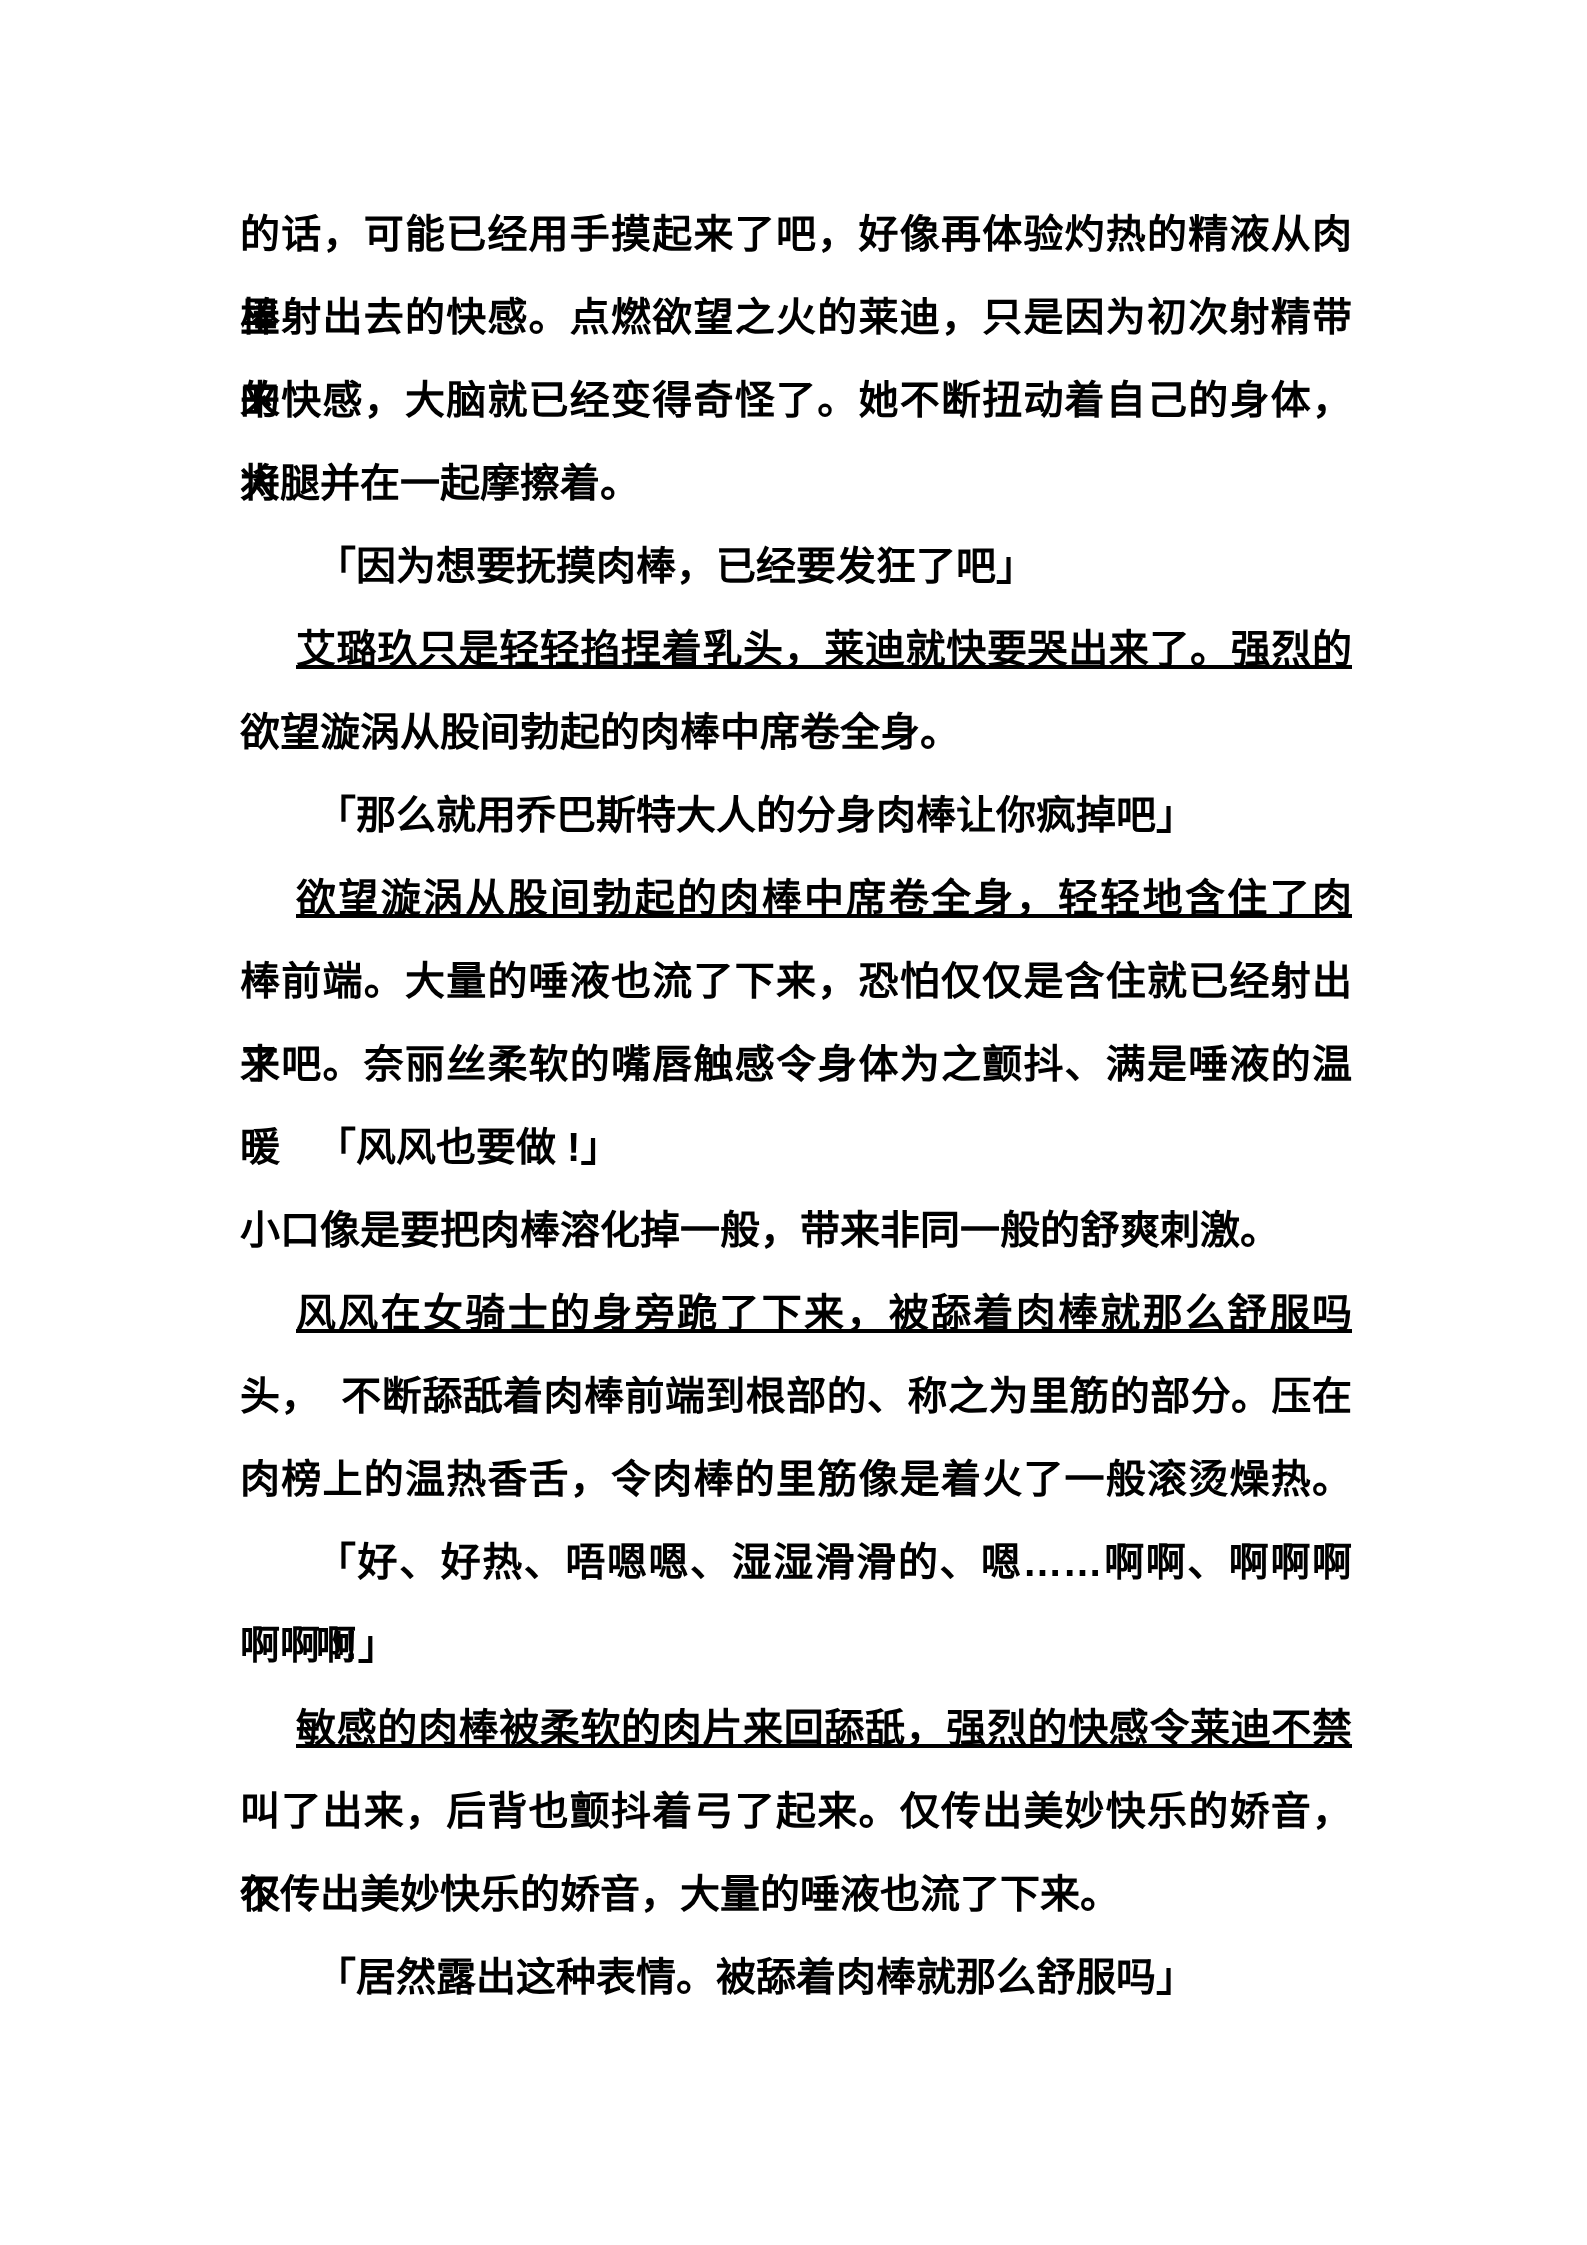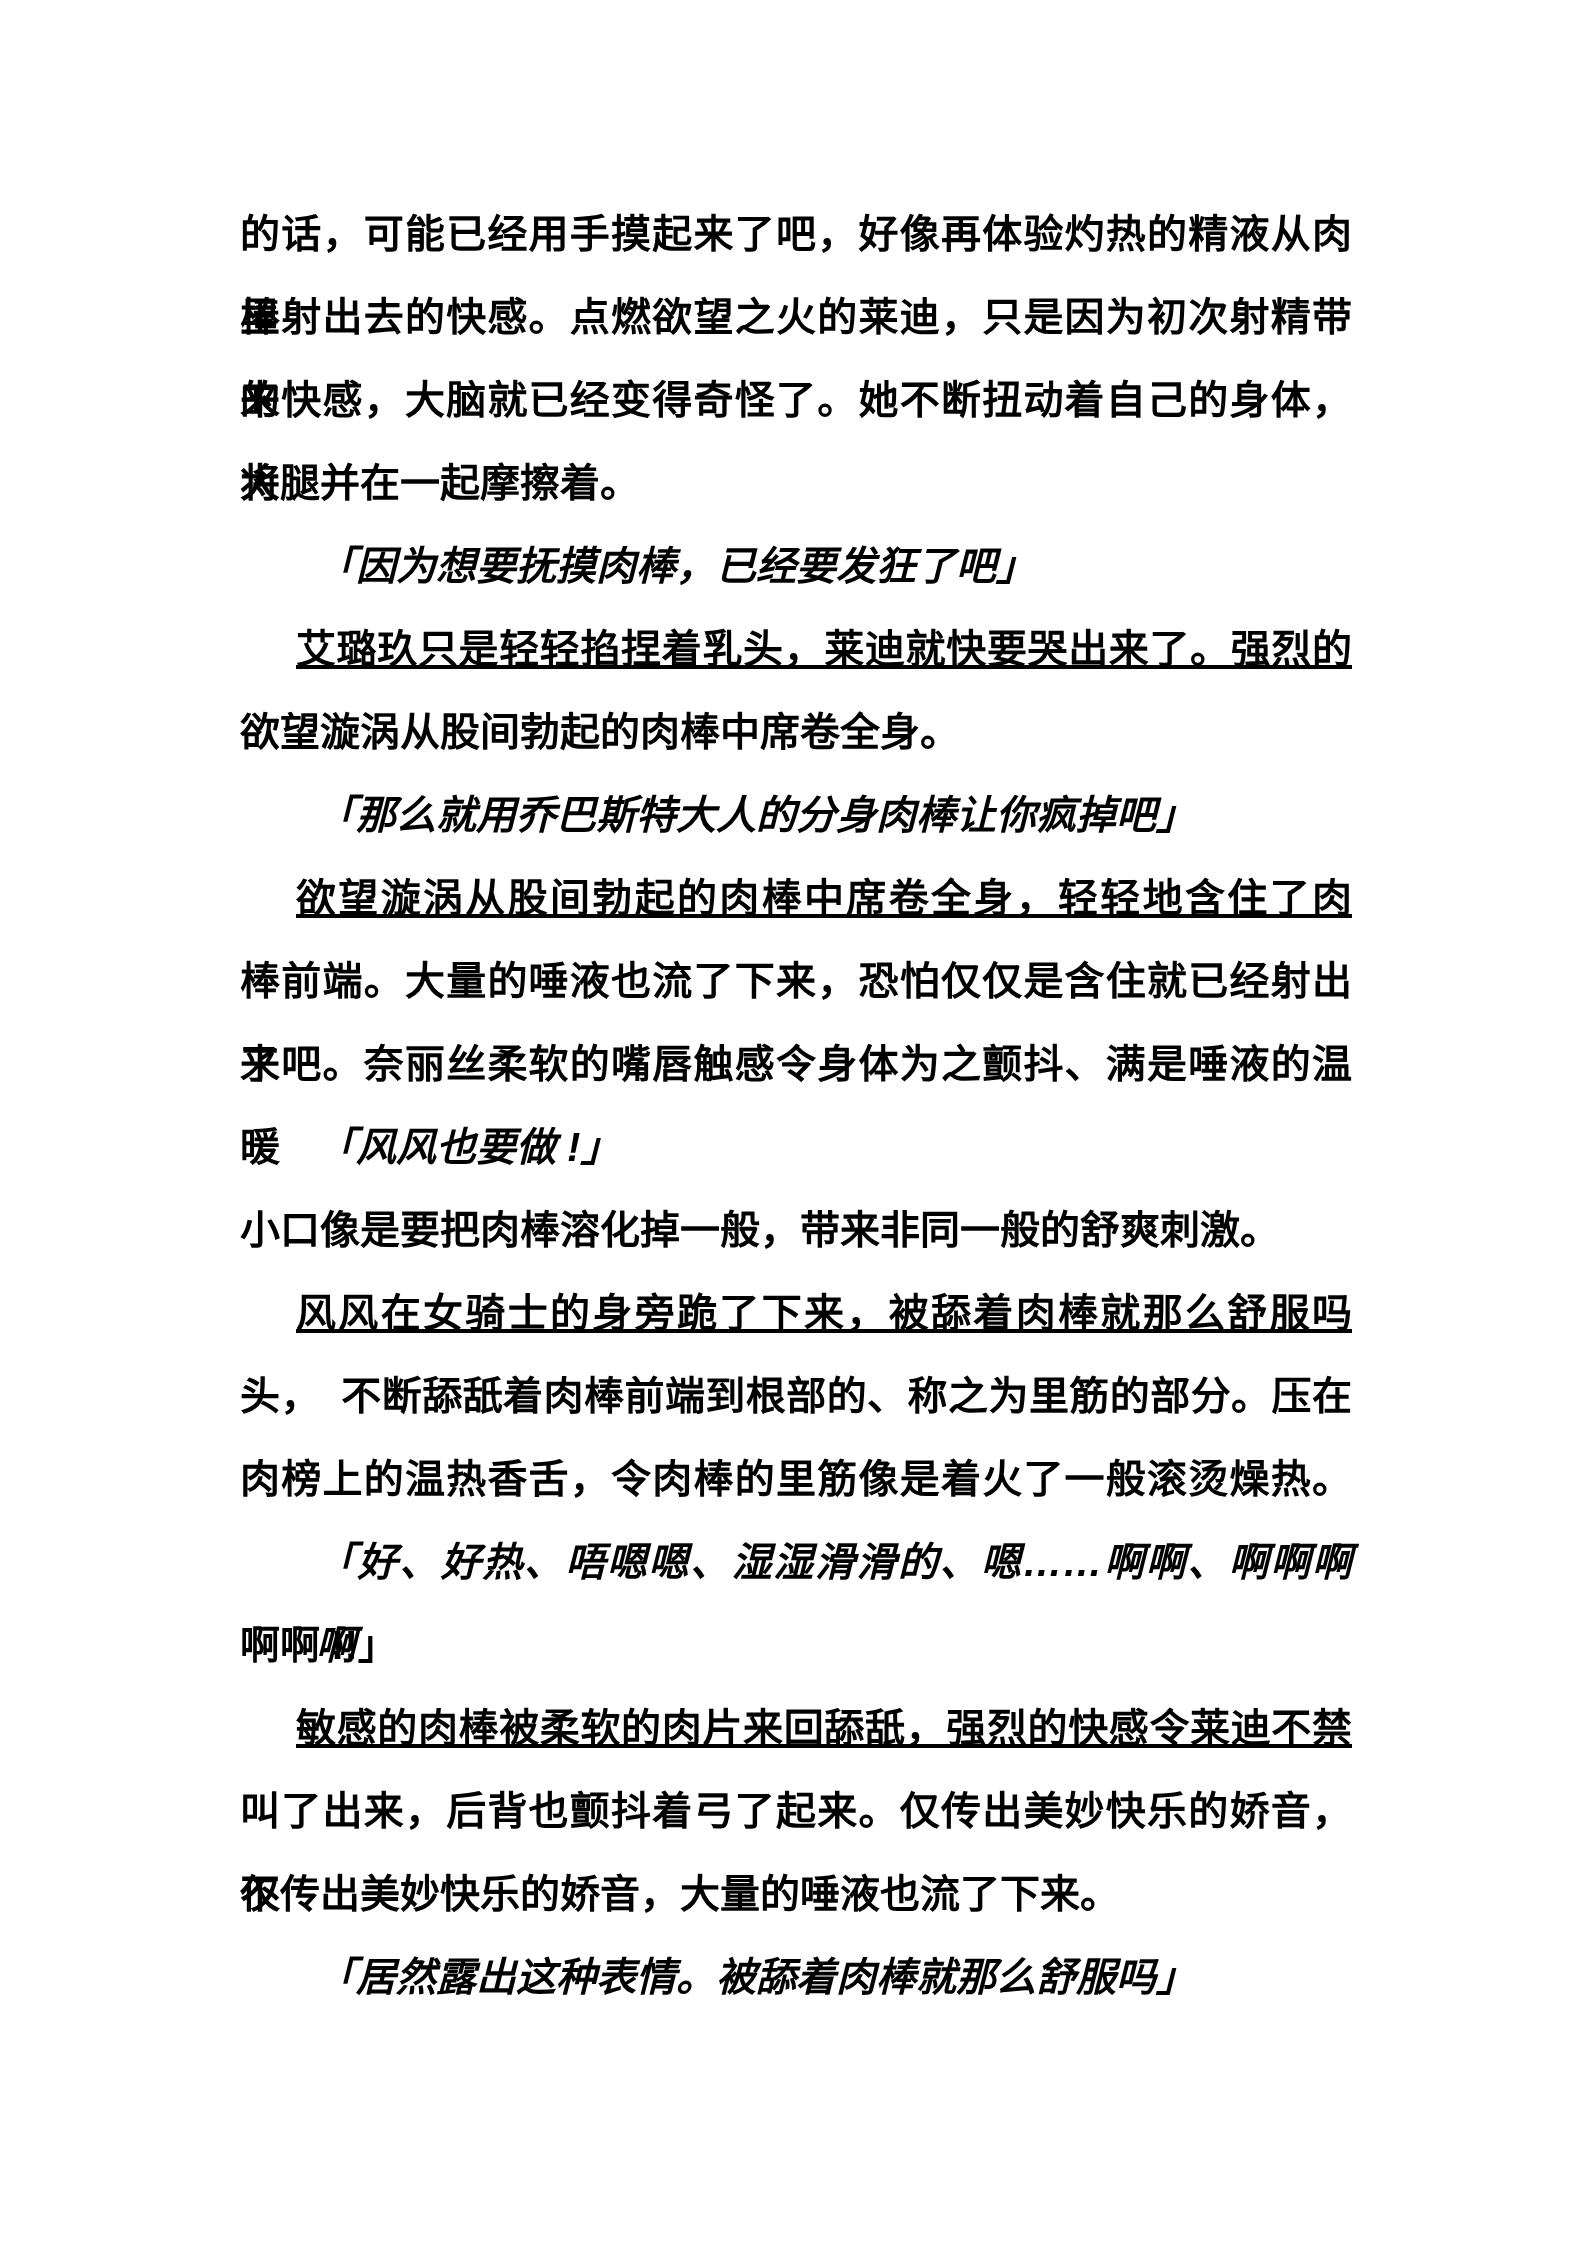--- a/index.html
+++ b/index.html
@@ -26,21 +26,21 @@
     font-family: "Liberation Sans", "DejaVu Sans", sans-serif;
     font-weight: 700;
     font-size: 40px;
     color: #000000;
     letter-spacing: 0px;
     white-space: pre;
     overflow: visible;
   }
   .indent-flush     { padding-left: 0; }
   .indent-paragraph { padding-left: 56px; text-decoration: underline; }
-  .indent-dialogue  { padding-left: 76px; font-style: italic; }
+  .indent-dialogue  { padding-left: 76px; }
   .justify-full {
     white-space: normal;
     text-align: justify;
     text-align-last: justify;
     text-justify: inter-character;
   }
 </style>
 </head>
 <body>
 

